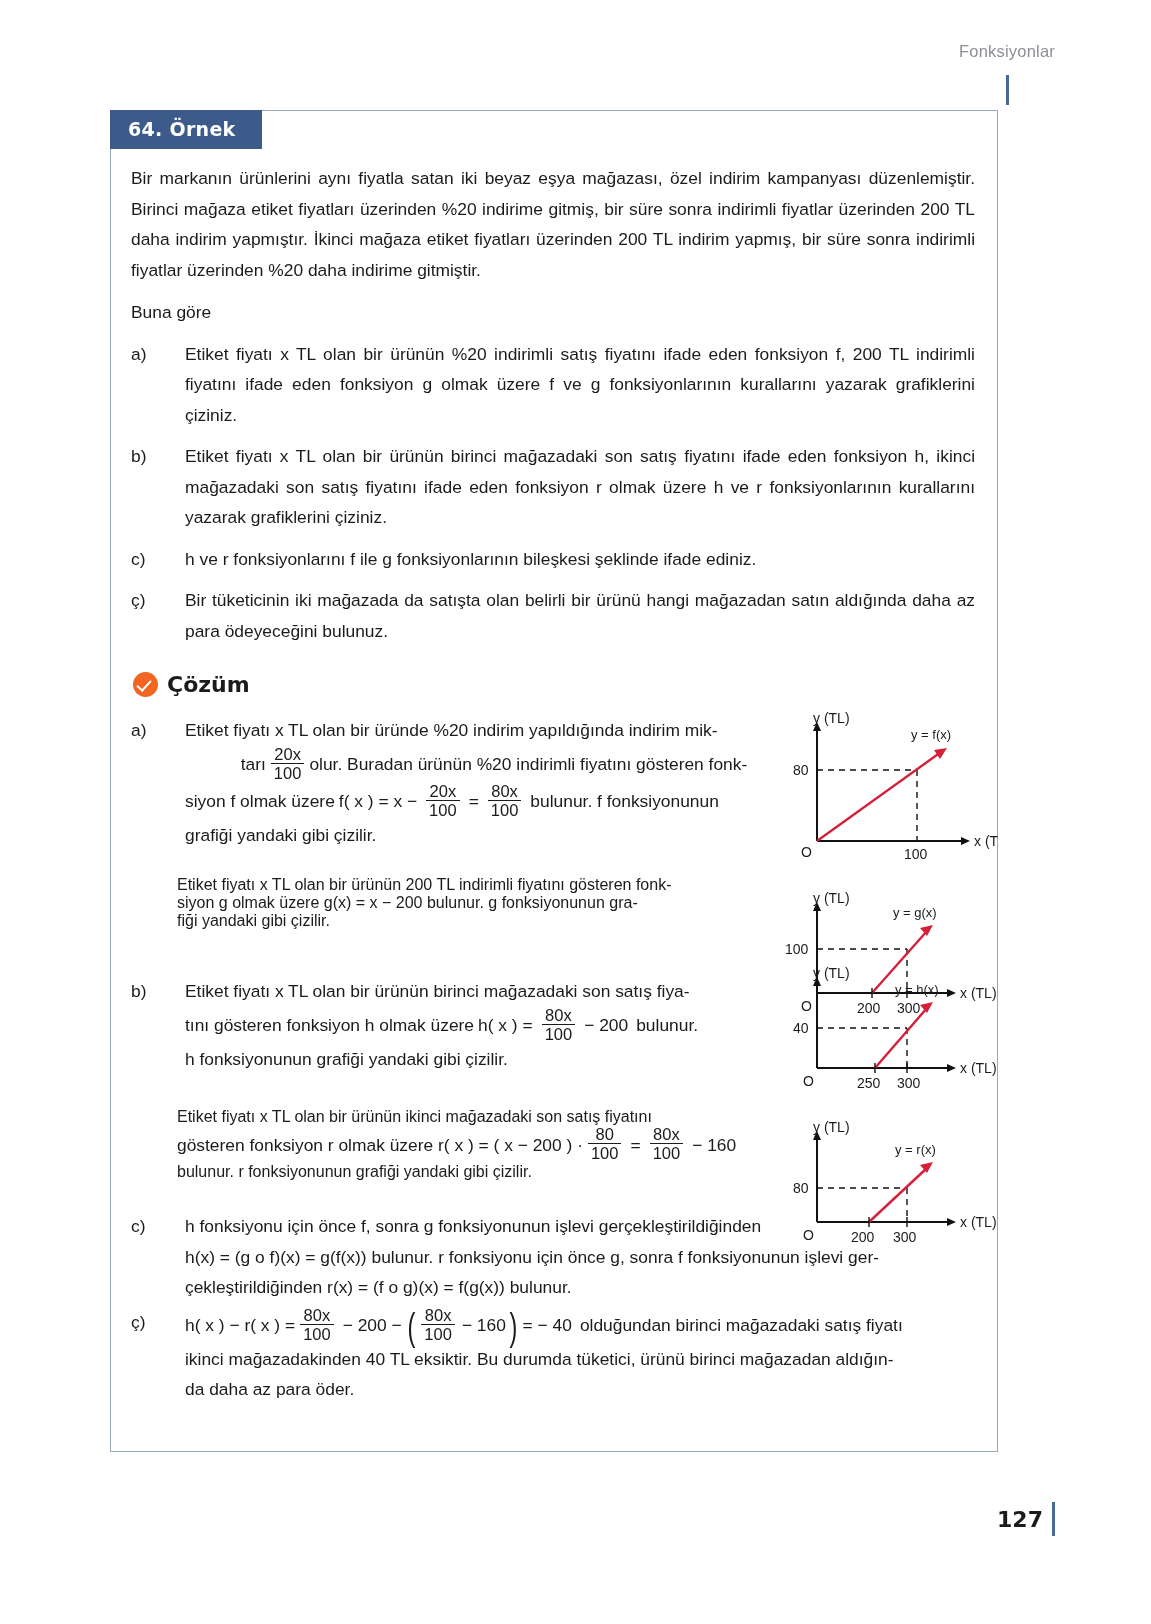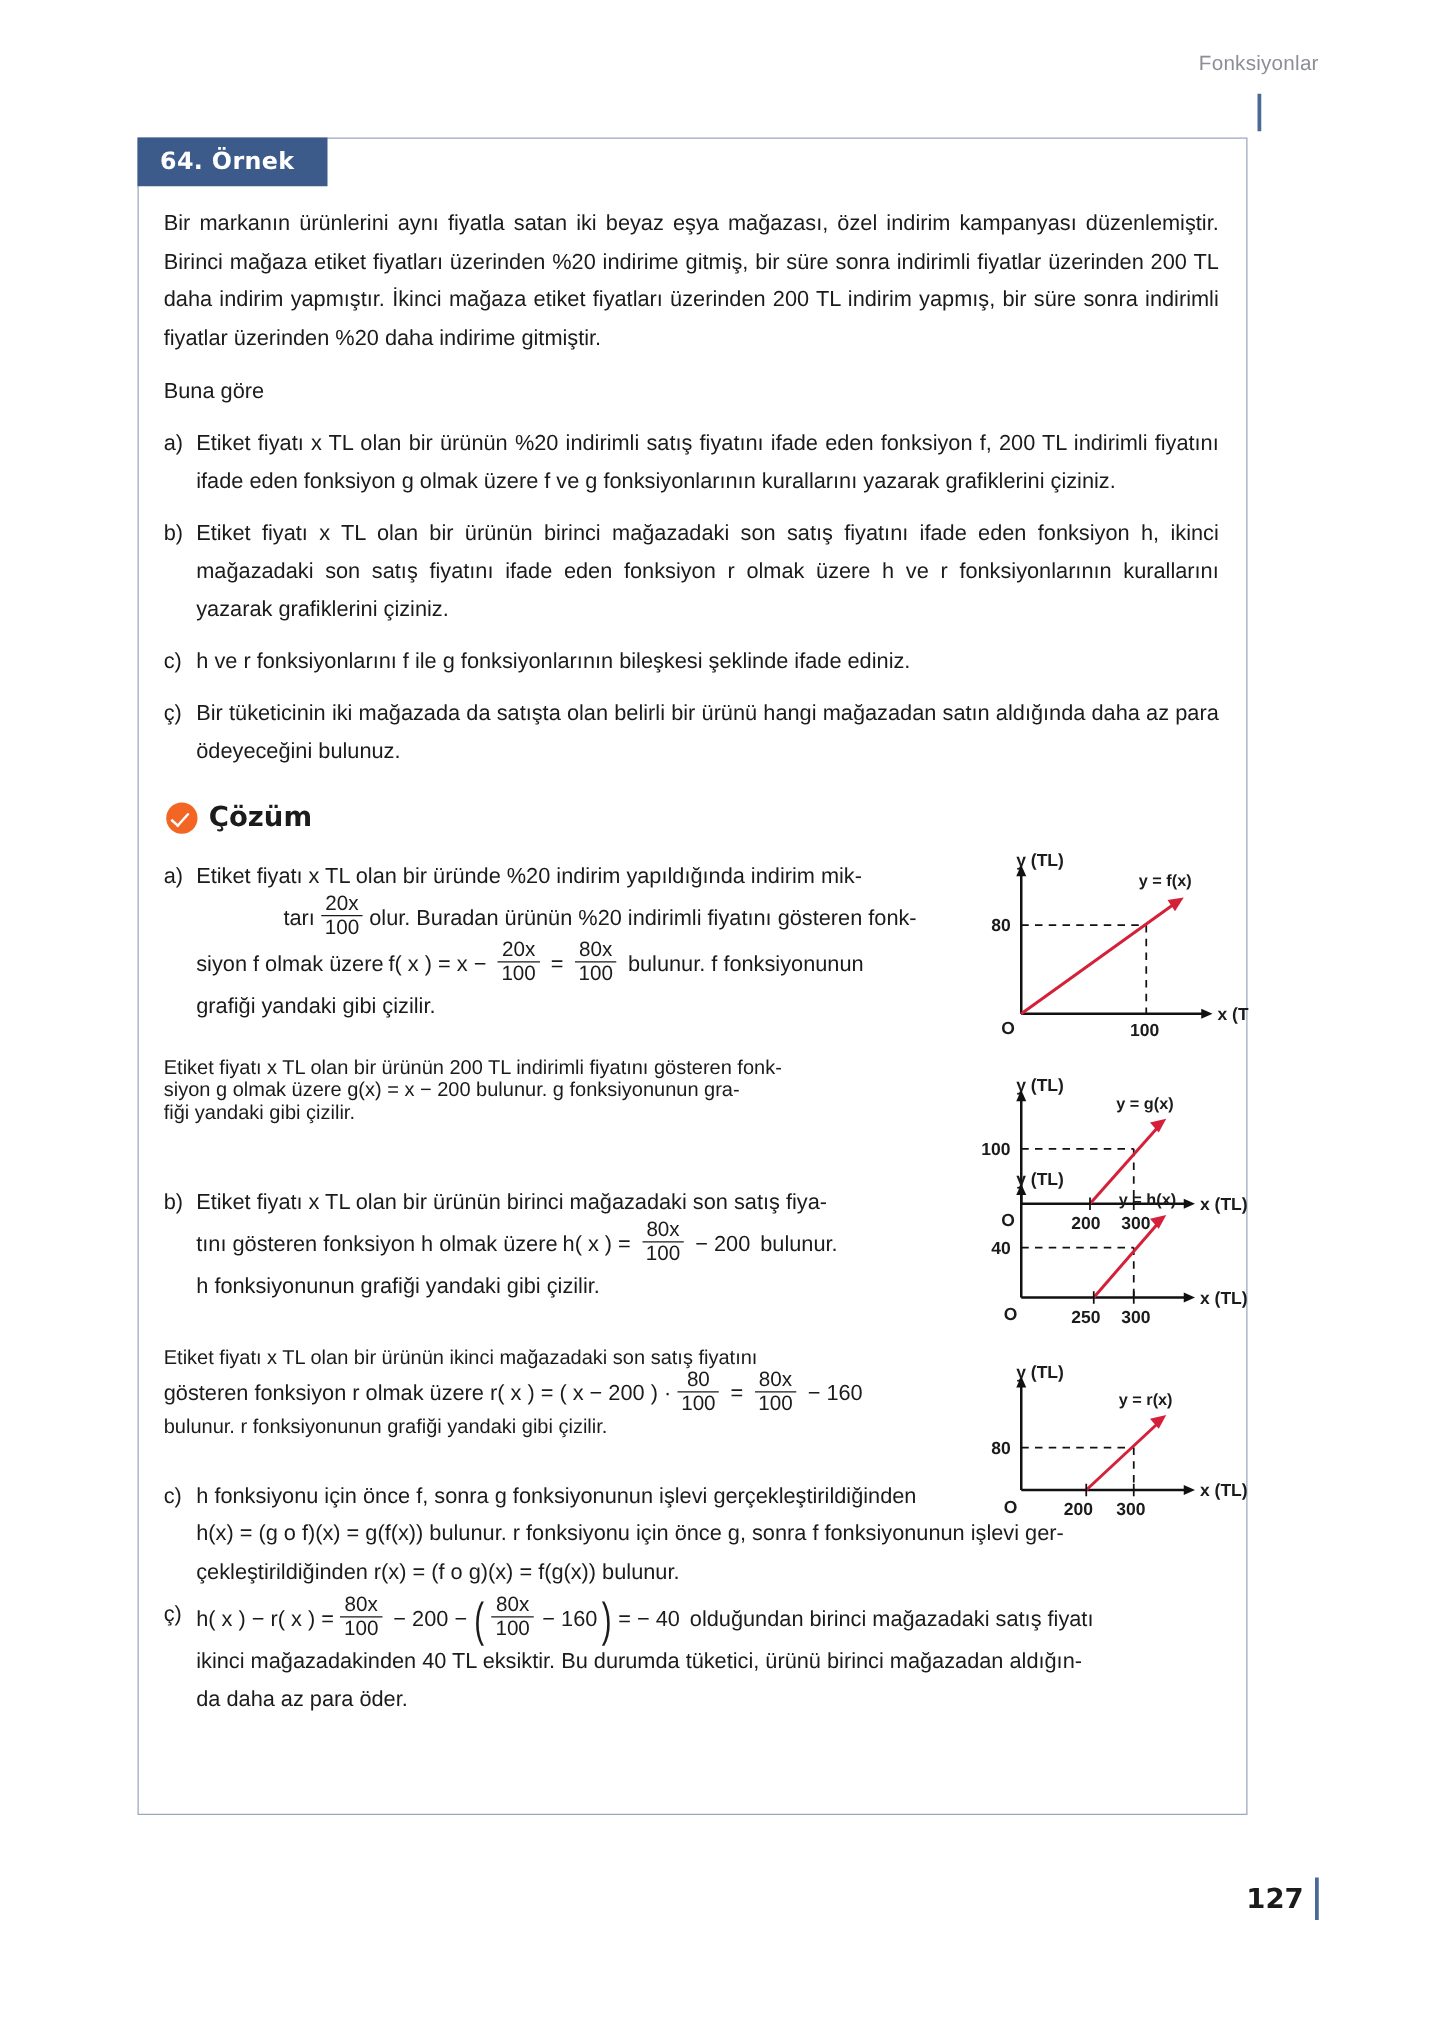--- a/index.html
+++ b/index.html
@@ -67,21 +67,21 @@
     display:flex;
     margin-top:11px;
   }
   .item .mk{
     width:26px;flex:0 0 26px;
     font-size:17.4px;line-height:30.5px;
   }
   .item .bd{
     flex:1 1 auto;
     text-align:justify;
-    font-size:17.4px;line-height:30.5px;
+    font-size:17.4px;line-height:30.5px;margin-left:28px;
   }
 
   
   .cozum{
     display:flex;align-items:center;gap:9px;
     margin-top:26px;margin-left:2px;
   }
   .check{
     width:25px;height:25px;border-radius:50%;
     background:#f26522;position:relative;flex:0 0 25px;
@@ -93,21 +93,21 @@
     transform:rotate(42deg);
   }
   .cozum-label{
     font-family:"DejaVu Sans",sans-serif;
     font-weight:bold;font-size:22px;color:#1b1b1b;
   }
 
   
   .srow{position:relative;}
   .stext{width:672px;}
-  .stext.indent{}
+  .stext.indent{margin-left:46px;}
 
   .mathline{
     display:flex;align-items:center;flex-wrap:wrap;
     font-size:17.4px;line-height:30px;
     min-height:34px;
   }
   .mathline.just{justify-content:center;}
   .frac{
     display:inline-flex;flex-direction:column;align-items:center;
     vertical-align:middle;
@@ -118,21 +118,21 @@
   .frac .den{font-size:16.5px;line-height:18px;padding:0 3px;border-top:1.3px solid #1b1b1b;}
   .paren{
     font-size:38px;line-height:0;font-weight:300;
     display:inline-block;transform:scaleX(.62);
     margin:0 -1px;position:relative;top:2px;
   }
   .op{margin:0 4px;}
   .tight{margin:0 2px;}
 
   
-  .graph{position:absolute;font-weight:bold;}
+  .graph{position:absolute;}
   .graph svg{display:block;}
 
   
   .footer{
     position:absolute;right:96px;bottom:88px;
     display:flex;align-items:center;gap:9px;
   }
   .pageno{
     font-size:22px;color:#1b1b1b;font-weight:bold;
     font-family:"DejaVu Sans",sans-serif;

